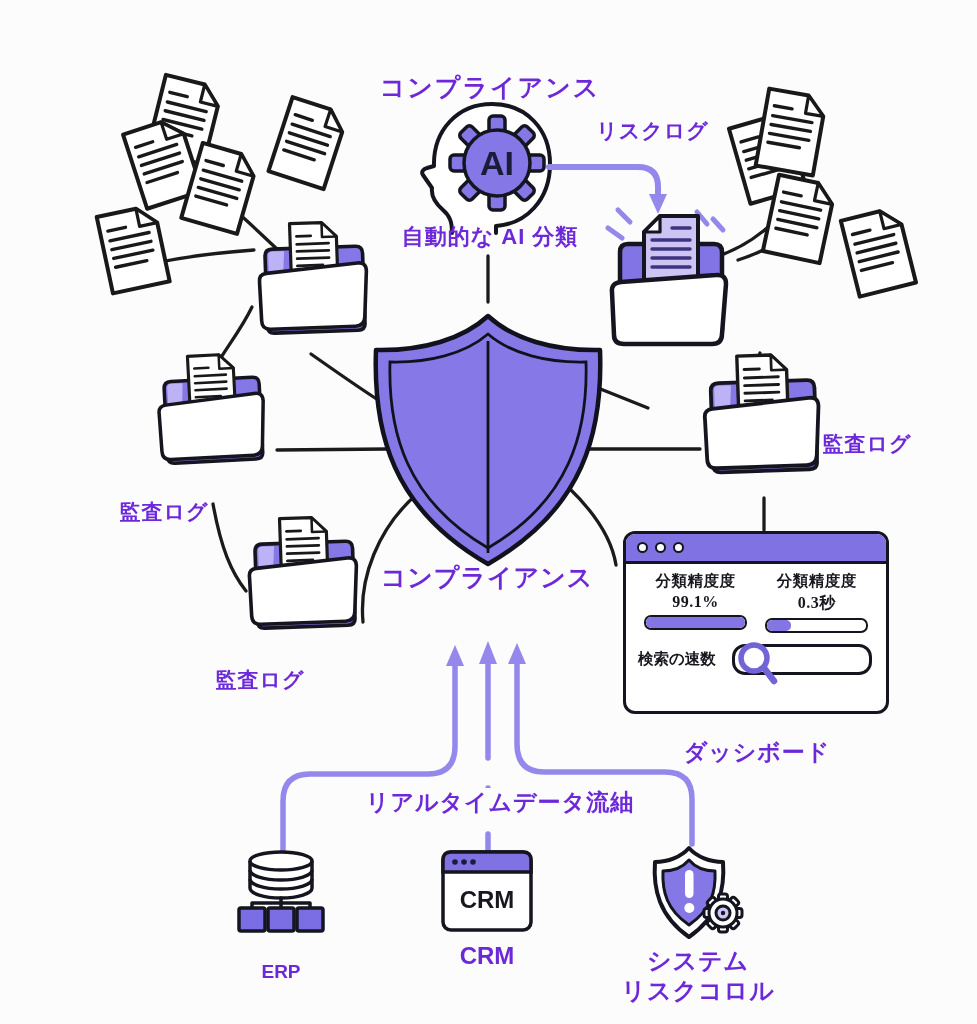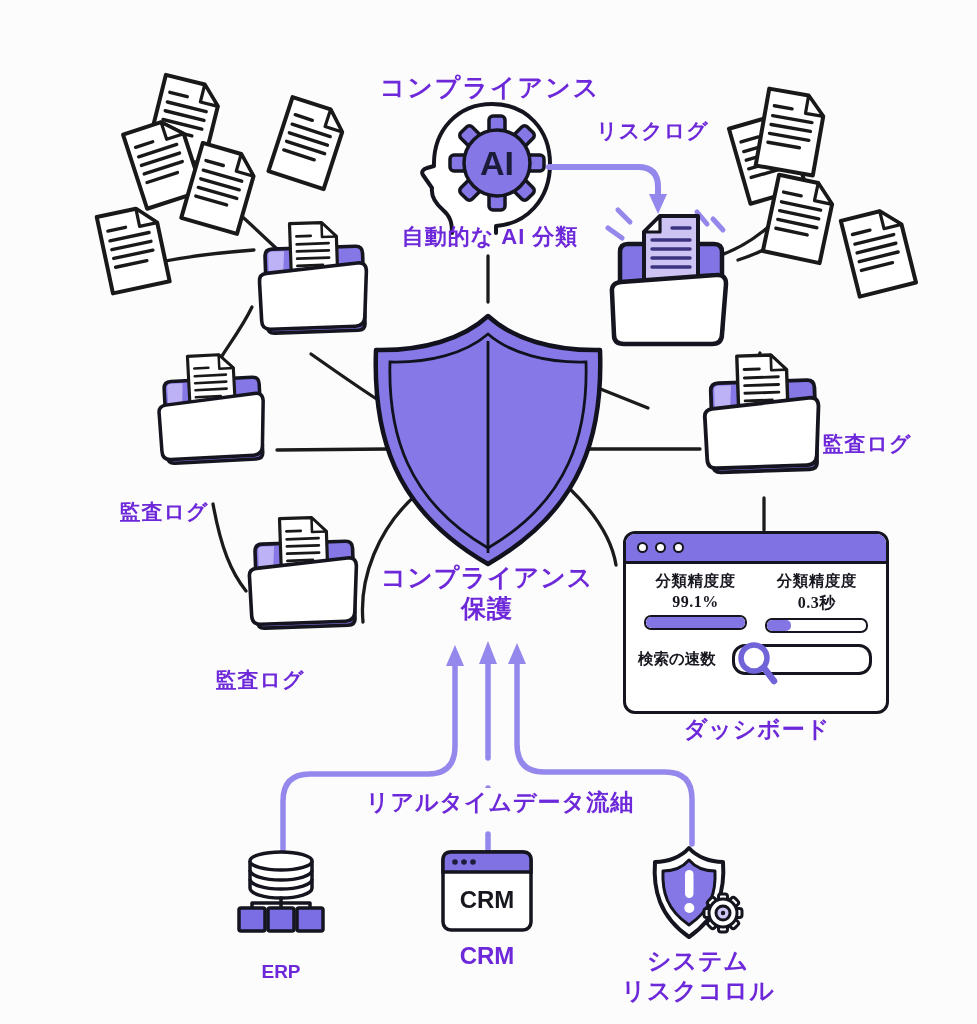--- a/index.html
+++ b/index.html
@@ -201,21 +201,20 @@
   <div class="lbl" style="left:340px;top:72px;width:300px;font-size:25px;letter-spacing:2px;">コンプライアンス</div>
   <div class="lbl" style="left:340px;top:223px;width:300px;font-size:22px;letter-spacing:1px;">自動的な AI 分類</div>
   <div class="lbl" style="left:565px;top:118px;width:175px;font-size:21px;letter-spacing:1px;">リスクログ</div>
 
   <div class="lbl" style="left:64px;top:499px;width:200px;font-size:21px;letter-spacing:1px;">監査ログ</div>
   <div class="lbl" style="left:160px;top:667px;width:200px;font-size:21px;letter-spacing:1px;">監査ログ</div>
   <div class="lbl" style="left:767px;top:431px;width:200px;font-size:21px;letter-spacing:1px;">監査ログ</div>
 
   <div class="lbl" style="left:337px;top:562px;width:300px;font-size:25px;letter-spacing:1px;">
     <div>コンプライアンス</div>
-    <div>保護</div>
   </div>
 
   <div class="lbl bg" style="left:330px;top:788px;width:340px;font-size:23px;letter-spacing:1px;">リアルタイムデータ流紬</div>
 
   <div class="dashboard">
     <div class="db-titlebar">
       <span class="db-dot"></span>
       <span class="db-dot"></span>
       <span class="db-dot"></span>
     </div>
@@ -239,21 +238,21 @@
     <div class="db-search">
       <span class="db-search-label">検索の速数</span>
       <span class="db-search-pill">
         <svg width="46" height="50" viewBox="0 0 46 50">
           <circle cx="19" cy="19" r="13" fill="#fff" stroke="#7163d8" stroke-width="5.5"></circle>
           <path d="M29,29 L39,42" stroke="#7163d8" stroke-width="6.5" stroke-linecap="round"></path>
         </svg>
       </span>
     </div>
   </div>
-  <div class="lbl" style="left:647px;top:715px;width:220px;font-size:23px;letter-spacing:1px;">ダッシボード</div>
+  <div class="lbl" style="left:647px;top:738px;width:220px;font-size:23px;letter-spacing:1px;">ダッシボード</div>
 
   <div class="lbl" style="left:231px;top:960px;width:100px;font-size:19px;">ERP</div>
   <div class="lbl" style="left:437px;top:941px;width:100px;font-size:24px;">CRM</div>
   <div class="lbl" style="left:588px;top:946px;width:220px;font-size:24px;letter-spacing:1px;">
     <div>システム</div>
     <div>リスクコロル</div>
   </div>
 
 </div>
 

